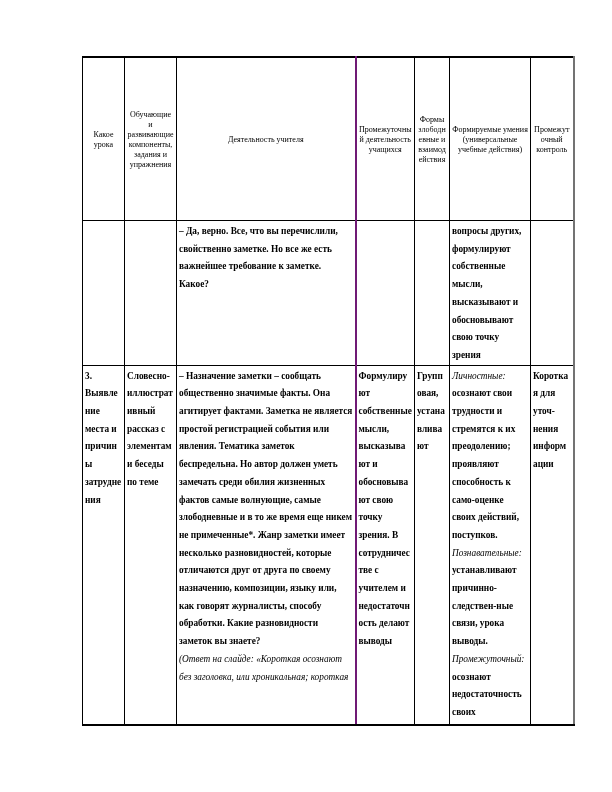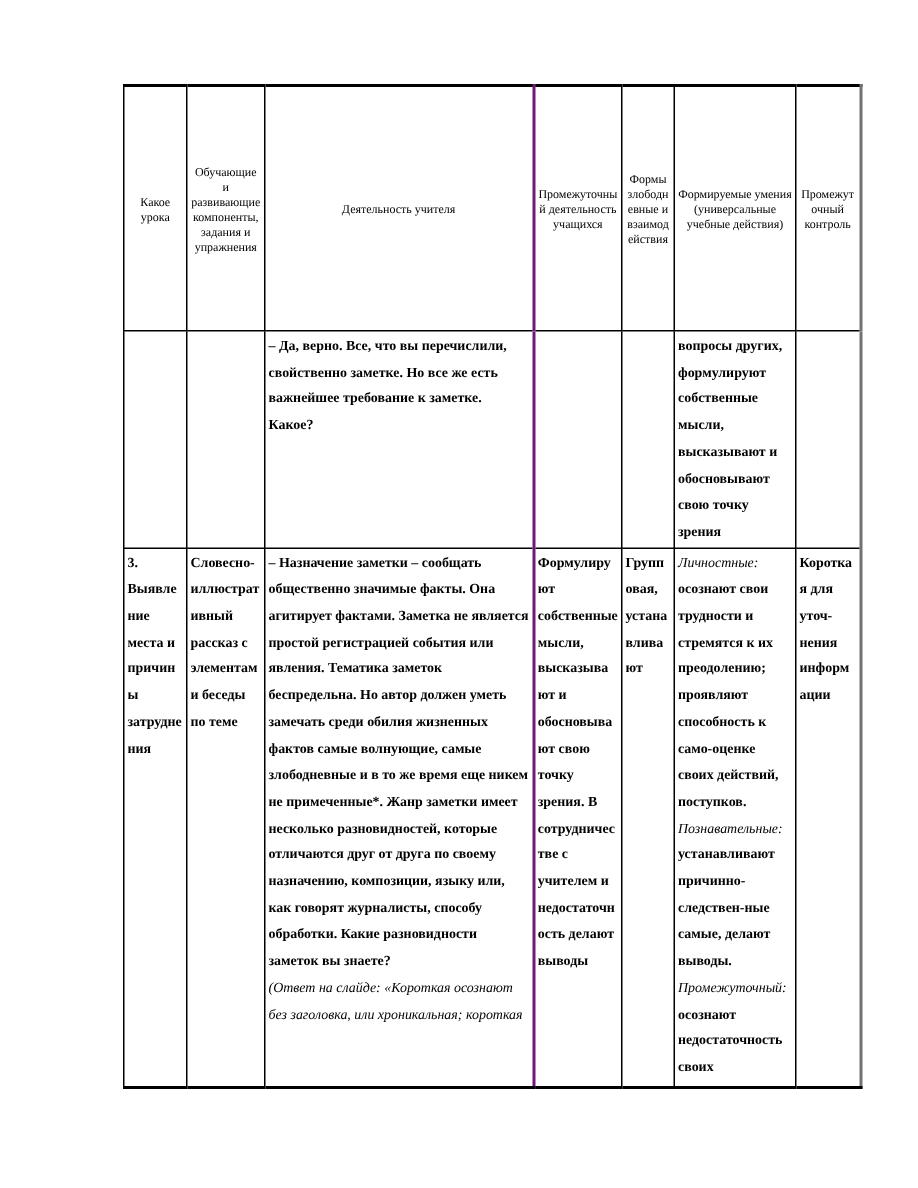--- a/index.html
+++ b/index.html
@@ -63,18 +63,18 @@
   <tr class="body r2">
     <td class="c1">3. Выявление места и причины затруднения</td>
     <td class="c2">Словесно-иллюстративный рассказ с элементами беседы по теме</td>
     <td class="c3">
       <span class="para">– Назначение заметки – сообщать общественно значимые факты. Она агитирует фактами. Заметка не является простой регистрацией события или явления. Тематика заметок беспредельна. Но автор должен уметь замечать среди обилия жизненных фактов самые волнующие, самые злободневные и в то же время еще никем не примеченные*. Жанр заметки имеет несколько разновидностей, которые отличаются друг от друга по своему назначению, композиции, языку или, как говорят журналисты, способу обработки. Какие разновидности заметок вы знаете?</span>
       <span class="para bi">(Ответ на слайде: «Короткая осознают без заголовка, или хроникальная; короткая</span>
     </td>
     <td class="c4">Формулируют собственные мысли, высказывают и обосновывают свою точку зрения. В сотрудничестве с учителем и недостаточность делают выводы</td>
     <td class="c5">Групповая, устанавливают</td>
     <td class="c6">
-      <span class="bi">Личностные:</span><span> осознают свои трудности и стремятся к их преодолению; проявляют способность к само-оценке своих действий, поступков. </span><span class="bi">Познавательные:</span><span> устанавливают причинно-следствен-ные самые, делают выводы. </span><span class="bi">Промежуточный:</span><span> осознают недостаточность своих</span>
+      <span class="bi">Личностные:</span><span> осознают свои трудности и стремятся к их преодолению; проявляют способность к само-оценке своих действий, поступков. </span><span class="bi">Познавательные:</span><span> устанавливают причинно-следствен-ные связи, урока выводы. </span><span class="bi">Промежуточный:</span><span> осознают недостаточность своих</span>
     </td>
     <td class="c7">Короткая для уточ-нения информации</td>
   </tr>
 </tbody>
   </table>
 
 </body></html>

